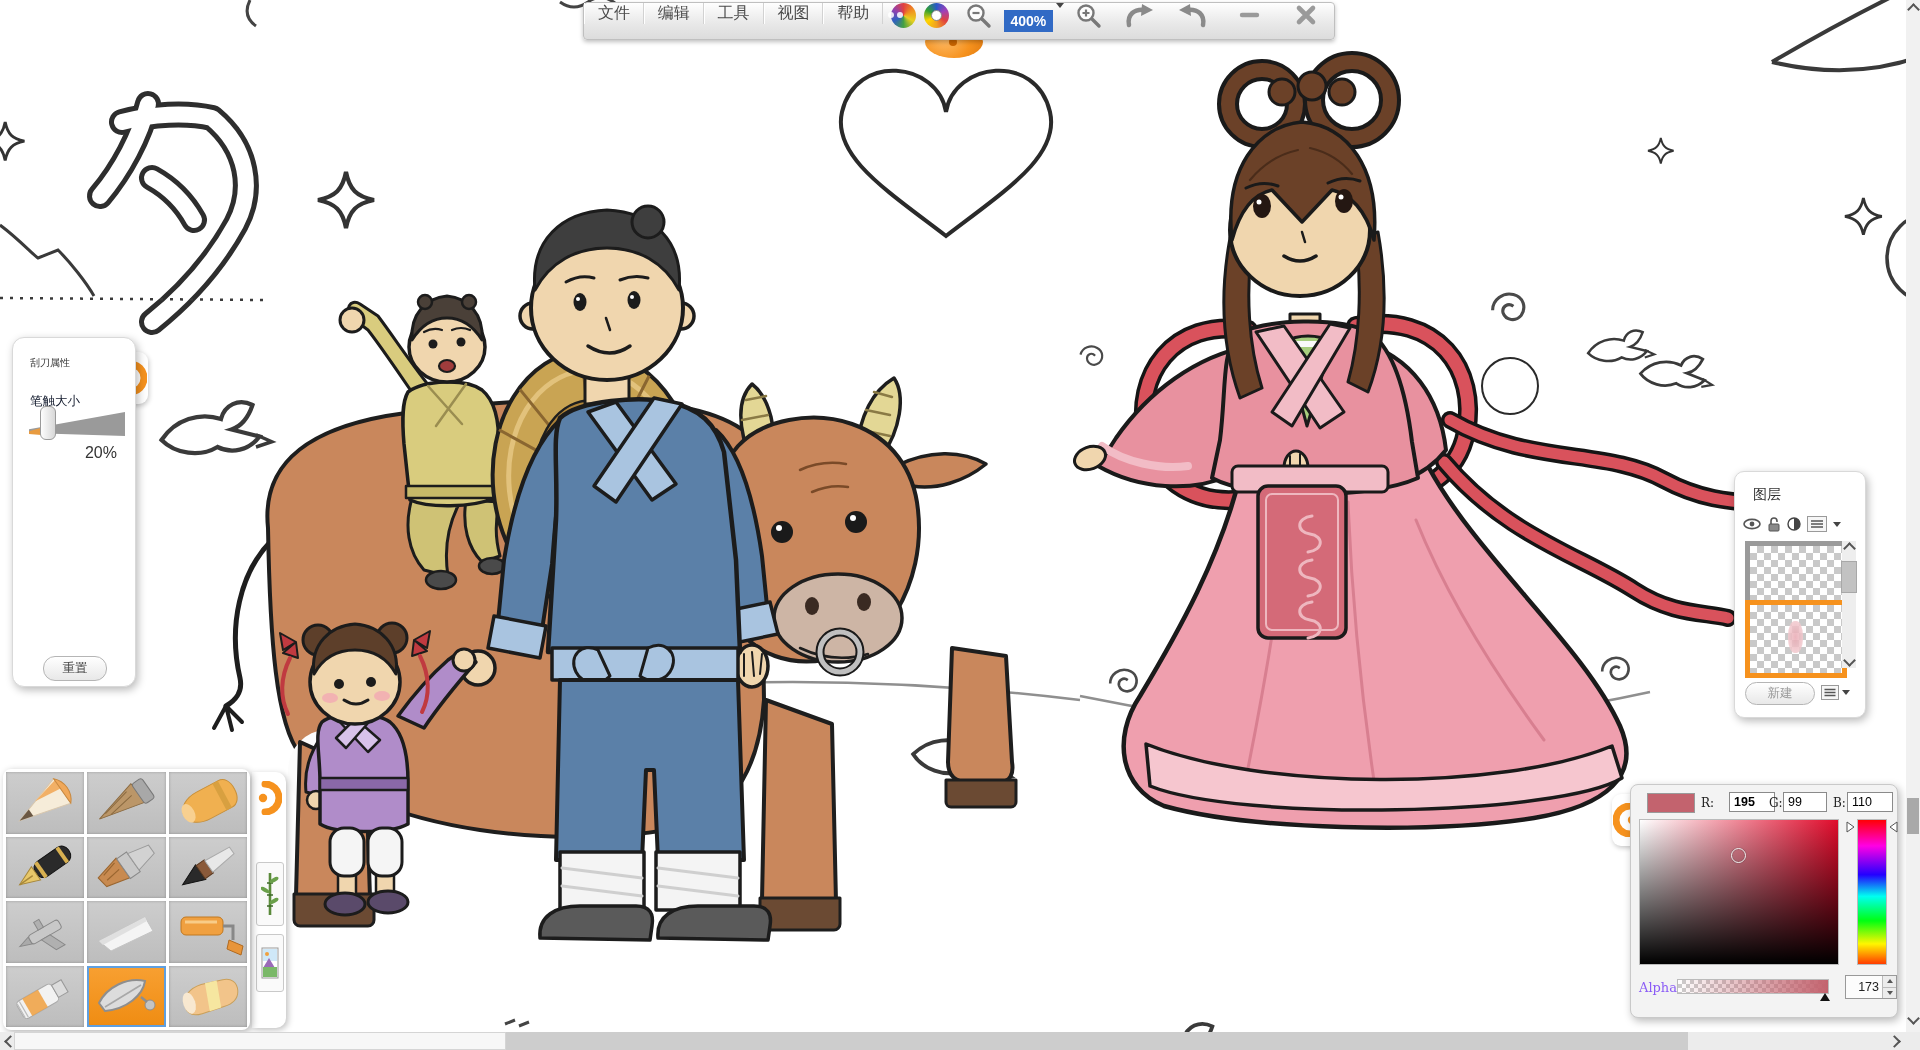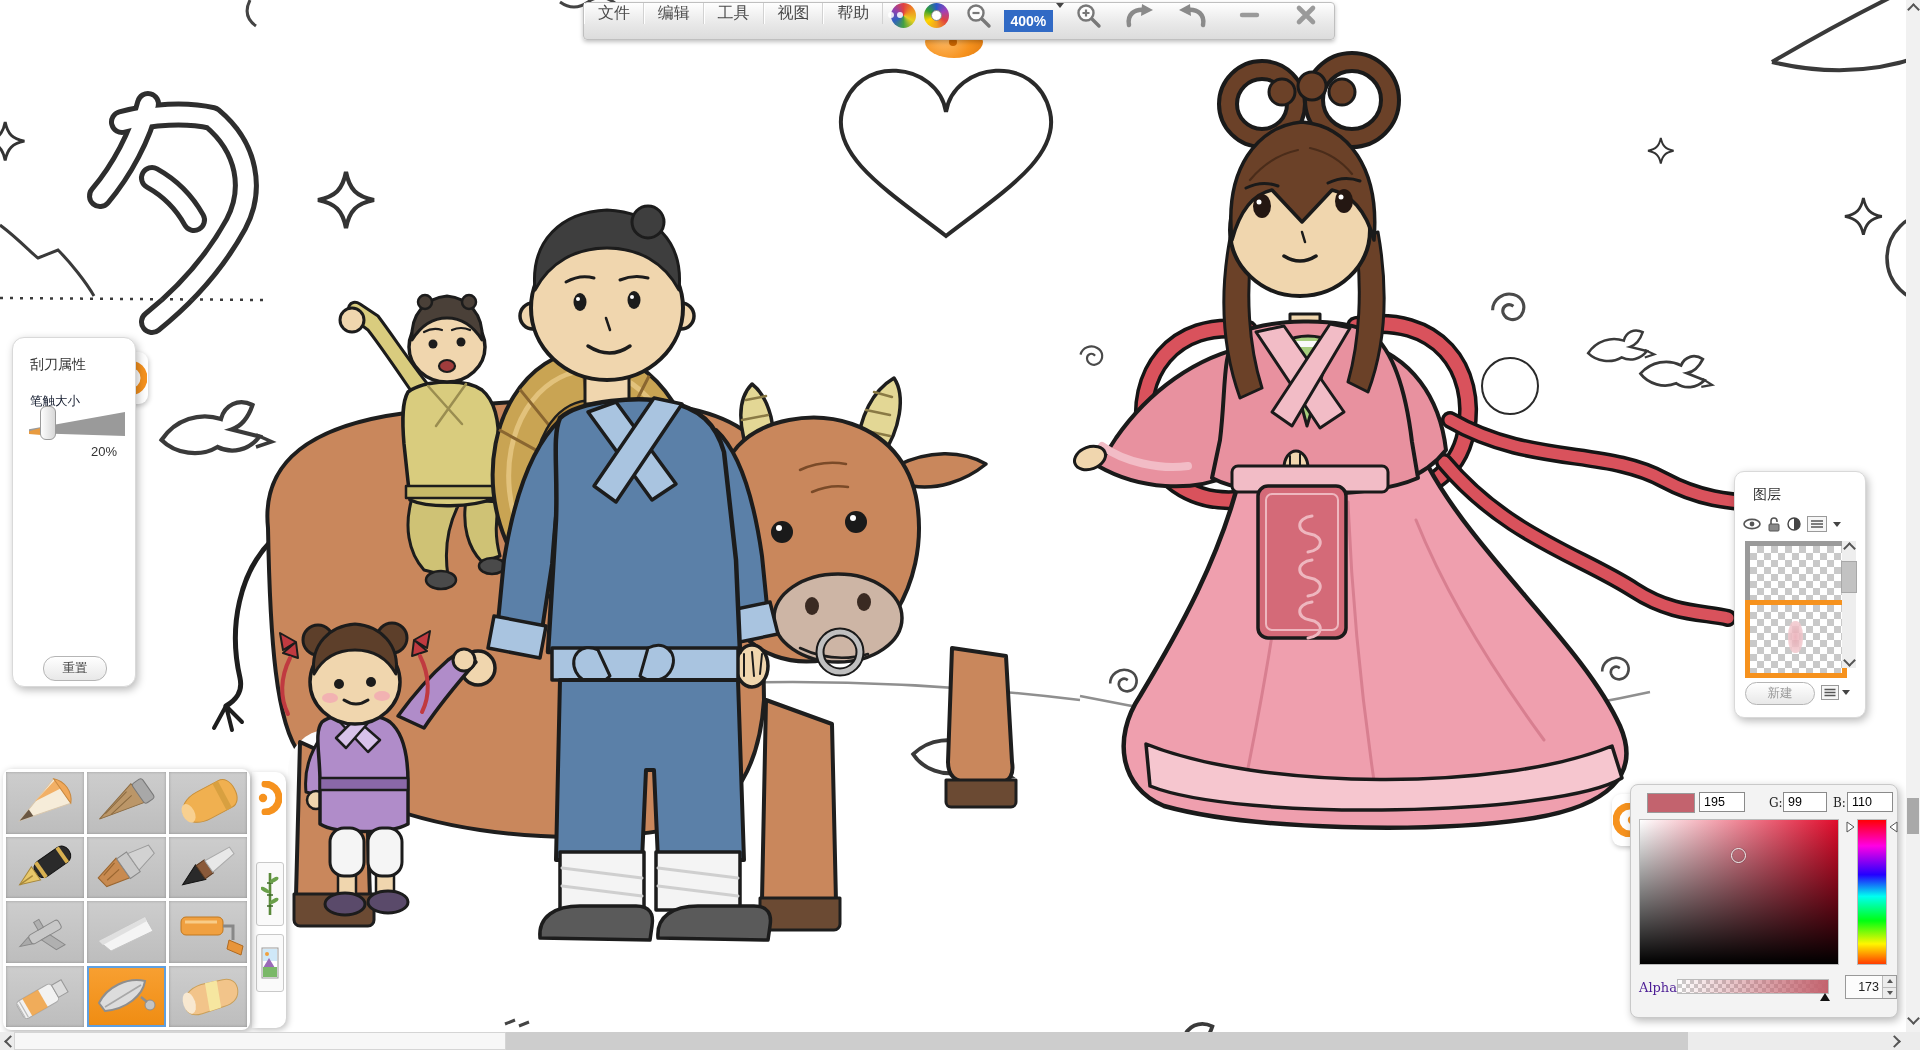--- a/index.html
+++ b/index.html
@@ -30,29 +30,29 @@
             background:#fff;border:1px solid #888;box-sizing:border-box}
   #mascot{position:absolute;left:925px;top:26px;width:58px;height:32px;border-radius:50%;
           background:radial-gradient(circle at 35% 30%,#ffc070,#f6921e 60%,#e07a10);z-index:30}
   #mascot i{position:absolute;left:24px;top:12px;width:8px;height:8px;border-radius:50%;background:#c86400}
   
   .chev{width:7px;height:7px;border-left:2px solid #555;border-bottom:2px solid #555;display:inline-block}
   .chev-l{transform:rotate(45deg)}.chev-r{transform:rotate(225deg)}
   .chev-u{transform:rotate(-225deg)}.chev-d{transform:rotate(-45deg)}
   
   #scraper{left:12px;top:337px;width:122px;height:348px;z-index:20}
-  #scraper .title{position:absolute;left:17px;top:18px;font-size:14px;color:#333}
+  #scraper .title{position:absolute;left:17px;top:18px;font-size:10px;color:#333}
   #scraper .lbl{position:absolute;left:17px;top:55px;font-size:12.5px;color:#0f172a}
   #wedge{position:absolute;left:16px;top:74px;width:96px;height:24px;background:#9a9a9a;
          clip-path:polygon(0 72%,100% 0,100% 100%,0 88%)}
   #wedge-orange{position:absolute;left:16px;top:74px;width:24px;height:24px;background:#e89b40;
          clip-path:polygon(0 80%,100% 52%,100% 100%,0 92%)}
   #slider-thumb{position:absolute;left:27px;top:68px;width:14px;height:32px;border:1px solid #9a9a9a;border-radius:6px;
          background:linear-gradient(90deg,#fdfdfd,#d8d8d8)}
-  #scraper .val{position:absolute;right:18px;top:106px;font-size:13px;color:#333}
+  #scraper .val{position:absolute;right:18px;top:106px;font-size:16px;color:#333}
   .pill-btn{position:absolute;border:1px solid #b5b5b5;border-radius:12px;background:linear-gradient(#fff,#e8e8e8);
             font-size:12.5px;color:#444;display:flex;align-items:center;justify-content:center}
   
   .htab{position:absolute;width:28px;height:52px;background:#fff;border-radius:9px;box-shadow:1px 2px 5px rgba(0,0,0,.22)}
   .handle{width:26px;height:34px;display:block;margin:9px auto 0}
   .flip{transform:scaleX(-1)}
   
   #palette{position:absolute;left:3px;top:769px;width:247px;height:261px;background:#fff;border-radius:8px;
            box-shadow:2px 2px 7px rgba(0,0,0,.3);padding:3px;box-sizing:border-box;z-index:20}
   #palette .grid{display:grid;grid-template-columns:repeat(3,1fr);grid-template-rows:repeat(4,1fr);gap:3px;height:100%}
@@ -82,21 +82,21 @@
      background:linear-gradient(to bottom,rgba(0,0,0,0),#000),linear-gradient(to right,#fff,#e00c2c)}
   #svcursor{position:absolute;left:91px;top:28px;width:13px;height:13px;border:1.6px solid #f5f5f5;border-radius:50%;
      box-shadow:0 0 1px #333,inset 0 0 1px #333}
   #huebar{position:absolute;left:226px;top:34px;width:30px;height:146px;border:1px solid #bbb;box-sizing:border-box;
      background:linear-gradient(to bottom,#ff0004 0%,#ff00e4 18%,#2400ff 38%,#00fff0 53%,#00ff12 70%,#fff600 86%,#ff3c00 100%)}
   #alphabar{position:absolute;left:46px;top:194px;width:152px;height:15px;border:1px solid #bbb;box-sizing:border-box;
      background-image:linear-gradient(to right,rgba(195,99,110,0),rgba(195,99,110,1)),
        linear-gradient(45deg,#ccc 25%,transparent 25%,transparent 75%,#ccc 75%),
        linear-gradient(45deg,#ccc 25%,transparent 25%,transparent 75%,#ccc 75%);
      background-size:100% 100%,8px 8px,8px 8px;background-position:0 0,0 0,4px 4px;background-color:#fff}
-  #alpha-lbl{position:absolute;left:8px;top:195px;font-size:13px;color:#4c1d95;font-family:"DejaVu Serif",serif}
+  #alpha-lbl{position:absolute;left:8px;top:195px;font-size:13px;color:#8b5cf6;font-family:"DejaVu Serif",serif}
   #spinner{position:absolute;left:214px;top:190px;width:50px;height:22px;border:1px solid #999;background:#fcfcfc;display:flex}
   #spinner .num{flex:1;font-size:12.5px;color:#222;display:flex;align-items:center;justify-content:flex-end;padding-right:3px}
   #spinner .arrows{width:13px;border-left:1px solid #bbb;display:flex;flex-direction:column}
   #spinner .arrows div{flex:1;display:flex;align-items:center;justify-content:center;background:#ececec}
   .tri-up{width:0;height:0;border-left:3px solid transparent;border-right:3px solid transparent;border-bottom:4px solid #555}
   .tri-dn{width:0;height:0;border-left:3px solid transparent;border-right:3px solid transparent;border-top:4px solid #555}
   
   #hscroll{position:absolute;left:0;top:1032px;width:1920px;height:18px;background:#ececec;z-index:35}
   #hthumb{position:absolute;left:14px;top:0;width:492px;height:18px;background:#f7f7f7;border:1px solid #d5d5d5;box-sizing:border-box}
   #htrackdark{position:absolute;left:506px;top:0;width:1182px;height:18px;background:#cdcdcd}
@@ -626,21 +626,21 @@
 <div class="htab" style="left:1764px;top:496px;z-index:19">
   <svg class="handle flip" viewBox="0 0 26 34">
       <path d="M9,3 A13,13 0 1,1 9,31" fill="none" stroke="#f6921e" stroke-width="7" stroke-linecap="round"></path>
       <circle cx="7" cy="17" r="4.2" fill="#f6921e"></circle>
     </svg>
 </div>
 
 <div class="panel" id="colorpicker">
   <div class="swatch"></div>
   <span class="rgb-lbl" style="left:70px">R:</span>
-  <input class="rgb-in" style="left: 68px;" value="195">
+  <input class="rgb-in" style="left: 98px; font-weight: bold;" value="195">
   <span class="rgb-lbl" style="left:138px">G:</span>
   <input class="rgb-in" style="left: 152px; width: 44px;" value="99">
   <span class="rgb-lbl" style="left:202px">B:</span>
   <input class="rgb-in" style="left: 216px;" value="110">
   <div id="svsquare">
     <div id="svcursor"></div>
   </div>
   <div id="huebar"></div>
   <svg class="abs" style="left:215px;top:36px" width="9" height="12">
       <polygon points="1,1 8,6 1,11" fill="#fff" stroke="#555"></polygon>

